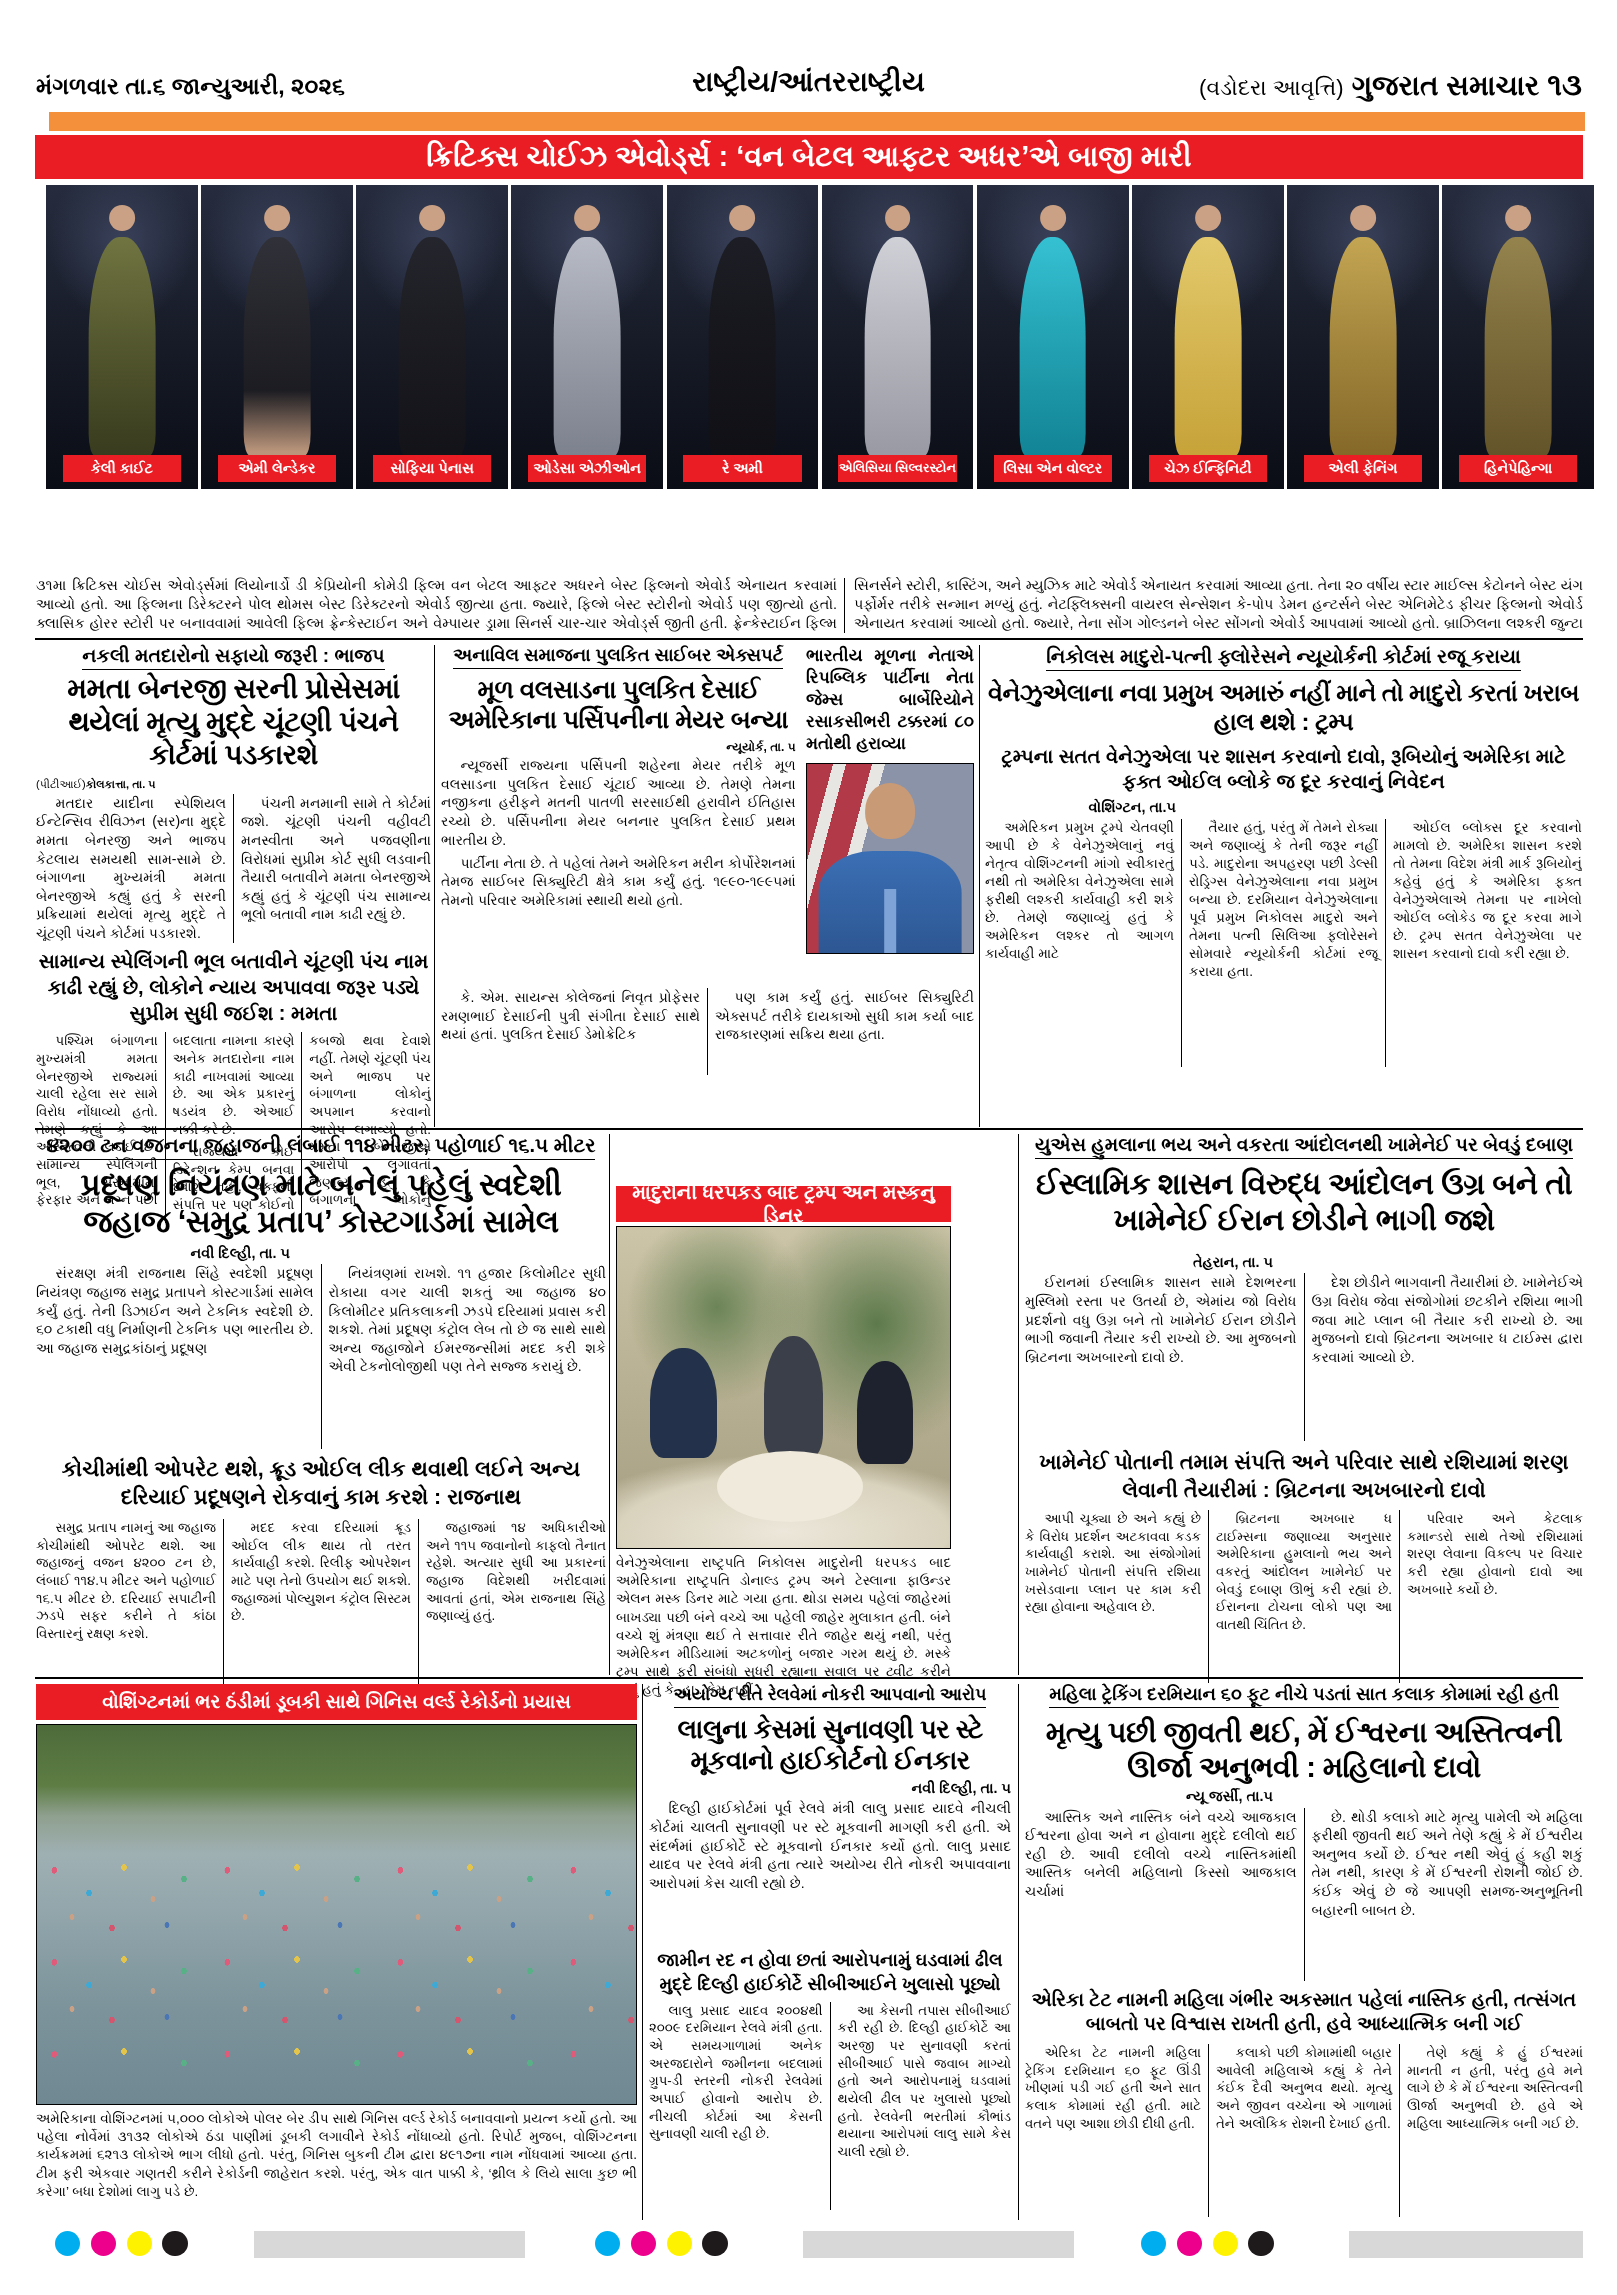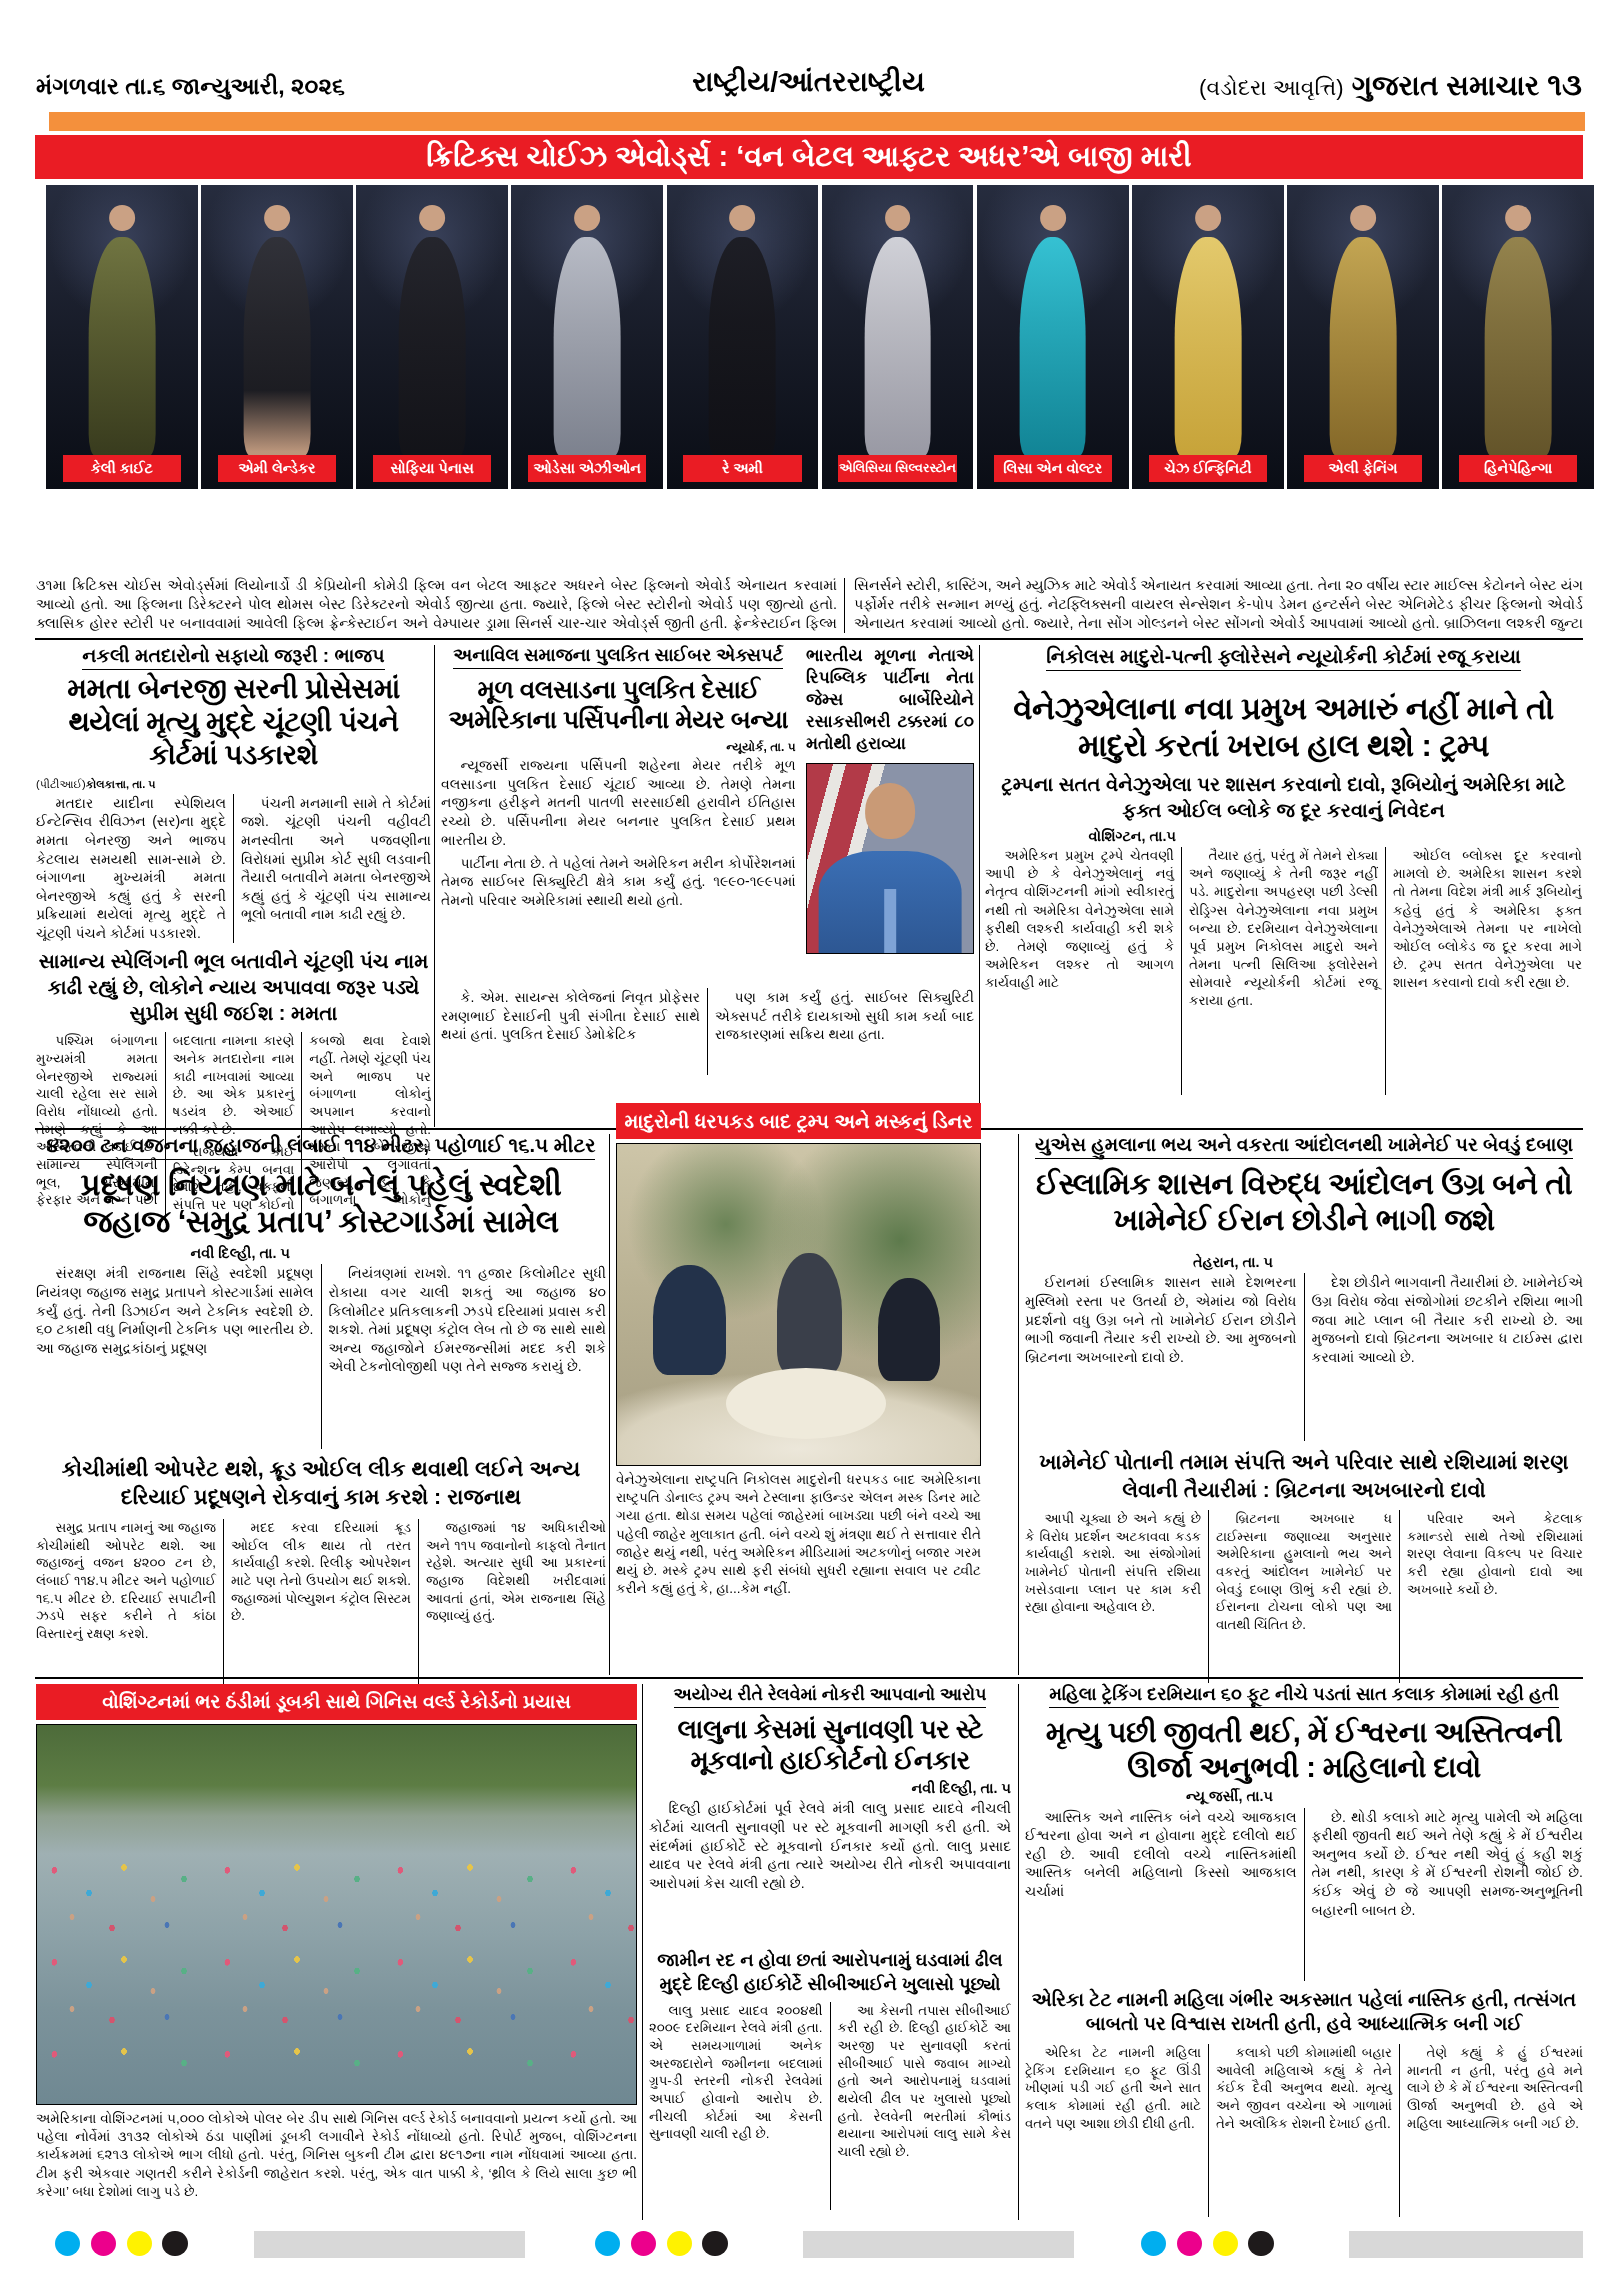--- a/index.html
+++ b/index.html
@@ -201,21 +201,21 @@
     <div class="body-txt cols-2" style="height:87px;margin-top:5.8px">
       <p>કે. એમ. સાયન્સ કોલેજનાં નિવૃત પ્રોફેસર રમણભાઈ દેસાઈની પુત્રી સંગીતા દેસાઈ સાથે થયાં હતાં. પુલકિત દેસાઈ ડેમોક્રેટિક</p>
       <p>પણ કામ કર્યું હતું. સાઈબર સિક્યુરિટી એક્સપર્ટ તરીકે દાયકાઓ સુધી કામ કર્યા બાદ રાજકારણમાં સક્રિય થયા હતા.</p>
     </div>
   </div>
 
   <div class="abs rule-v" style="left:979px;top:645px;width:1.2px;height:482px"></div>
 
   <div class="abs" style="left:985px;top:645px;width:597px;height:482px">
     <div class="kicker" style="font-size:19.6px"><span>નિકોલસ માદુરો-પત્ની ફ્લોરેસને ન્યૂયોર્કની કોર્ટમાં રજૂ કરાયા</span></div>
-    <div class="headline" style="font-size:31px;margin-top:20px">વેનેઝુએલાના નવા પ્રમુખ અમારું નહીં માને તો માદુરો કરતાં ખરાબ હાલ થશે : ટ્રમ્પ</div>
+    <div class="headline" style="font-size:24px;margin-top:8px">વેનેઝુએલાના નવા પ્રમુખ અમારું નહીં માને તો માદુરો કરતાં ખરાબ હાલ થશે : ટ્રમ્પ</div>
     <div class="subhead" style="font-size:19.6px;margin:8px 0 4.6px">ટ્રમ્પના સતત વેનેઝુએલા પર શાસન કરવાનો દાવો, રૂબિયોનું અમેરિકા માટે ફક્ત ઓઈલ બ્લોકે જ દૂર કરવાનું નિવેદન</div>
     <div class="dateline" style="font-size:14.4px;width:191px;margin-left:0">વોશિંગ્ટન, તા.૫</div>
     <div class="body-txt cols-3" style="height:248px;margin-top:2.3px;font-size:13.6px">
       <p>અમેરિકન પ્રમુખ ટ્રમ્પે ચેતવણી આપી છે કે વેનેઝુએલાનું નવું નેતૃત્વ વોશિંગ્ટનની માંગો સ્વીકારતું નથી તો અમેરિકા વેનેઝુએલા સામે ફરીથી લશ્કરી કાર્યવાહી કરી શકે છે. તેમણે જણાવ્યું હતું કે અમેરિકન લશ્કર તો આગળ કાર્યવાહી માટે</p>
       <p>તૈયાર હતું, પરંતુ મેં તેમને રોક્યા અને જણાવ્યું કે તેની જરૂર નહીં પડે. માદુરોના અપહરણ પછી ડેલ્સી રોડ્રિગ્સ વેનેઝુએલાના નવા પ્રમુખ બન્યા છે. દરમિયાન વેનેઝુએલાના પૂર્વ પ્રમુખ નિકોલસ માદુરો અને તેમના પત્ની સિલિઆ ફ્લોરેસને સોમવારે ન્યૂયોર્કની કોર્ટમાં રજૂ કરાયા હતા.</p>
       <p>ઓઈલ બ્લોક્સ દૂર કરવાનો મામલો છે. અમેરિકા શાસન કરશે તો તેમના વિદેશ મંત્રી માર્ક રૂબિયોનું કહેવું હતું કે અમેરિકા ફક્ત વેનેઝુએલાએ તેમના પર નાખેલો ઓઈલ બ્લોકેડ જ દૂર કરવા માગે છે. ટ્રમ્પ સતત વેનેઝુએલા પર શાસન કરવાનો દાવો કરી રહ્યા છે.</p>
     </div>
   </div>
 
   <div class="abs rule-h" style="left:35px;top:1128px;width:1548px;height:2.3px"></div>
@@ -231,21 +231,21 @@
     <div class="subhead" style="font-size:21.4px;margin:7px 0">કોચીમાંથી ઓપરેટ થશે, ક્રૂડ ઓઈલ લીક થવાથી લઈને અન્ય દરિયાઈ પ્રદૂષણને રોકવાનું કામ કરશે : રાજનાથ</div>
     <div class="body-txt cols-3" style="height:173px;font-size:13.3px">
       <p>સમુદ્ર પ્રતાપ નામનું આ જહાજ કોચીમાંથી ઓપરેટ થશે. આ જહાજનું વજન ૪૨૦૦ ટન છે, લંબાઈ ૧૧૪.૫ મીટર અને પહોળાઈ ૧૬.૫ મીટર છે. દરિયાઈ સપાટીની ઝડપે સફર કરીને તે કાંઠા વિસ્તારનું રક્ષણ કરશે.</p>
       <p>મદદ કરવા દરિયામાં ક્રૂડ ઓઈલ લીક થાય તો તરત કાર્યવાહી કરશે. રિલીફ ઓપરેશન માટે પણ તેનો ઉપયોગ થઈ શકશે. જહાજમાં પોલ્યુશન કંટ્રોલ સિસ્ટમ છે.</p>
       <p>જહાજમાં ૧૪ અધિકારીઓ અને ૧૧૫ જવાનોનો કાફલો તૈનાત રહેશે. અત્યાર સુધી આ પ્રકારનાં જહાજ વિદેશથી ખરીદવામાં આવતાં હતાં, એમ રાજનાથ સિંહે જણાવ્યું હતું.</p>
     </div>
   </div>
 
   <div class="abs rule-v" style="left:609px;top:1134px;width:1.2px;height:541px"></div>
 
-  <div class="abs" style="left:616px;top:1103px;width:365px;height:541px">
+  <div class="abs" style="left:616px;top:1186px;width:335px;height:541px">
     <div class="red-banner" style="height:36px;font-size:19.6px">માદુરોની ધરપકડ બાદ ટ્રમ્પ અને મસ્કનું ડિનર</div>
     <div class="dinner-photo" style="width:100%;height:323px;margin-top:3.5px">
       <div class="fig" style="left:10%;top:38%;width:20%;height:34%;background:#23324a"></div>
       <div class="fig" style="left:44%;top:34%;width:18%;height:38%;background:#3a3f4a"></div>
       <div class="fig" style="left:72%;top:42%;width:17%;height:32%;background:#1d222e"></div>
       <div class="fig" style="left:30%;top:70%;width:44%;height:22%;background:#efeadb;border-radius:50%"></div>
     </div>
     <div class="body-txt" style="height:162px;margin-top:5.8px;font-size:13.6px">વેનેઝુએલાના રાષ્ટ્રપતિ નિકોલસ માદુરોની ધરપકડ બાદ અમેરિકાના રાષ્ટ્રપતિ ડોનાલ્ડ ટ્રમ્પ અને ટેસ્લાના ફાઉન્ડર એલન મસ્ક ડિનર માટે ગયા હતા. થોડા સમય પહેલાં જાહેરમાં બાખડ્યા પછી બંને વચ્ચે આ પહેલી જાહેર મુલાકાત હતી. બંને વચ્ચે શું મંત્રણા થઈ તે સત્તાવાર રીતે જાહેર થયું નથી, પરંતુ અમેરિકન મીડિયામાં અટકળોનું બજાર ગરમ થયું છે. મસ્કે ટ્રમ્પ સાથે ફરી સંબંધો સુધરી રહ્યાના સવાલ પર ટ્વીટ કરીને કહ્યું હતું કે, હા...કેમ નહીં.</div>
   </div>
 

